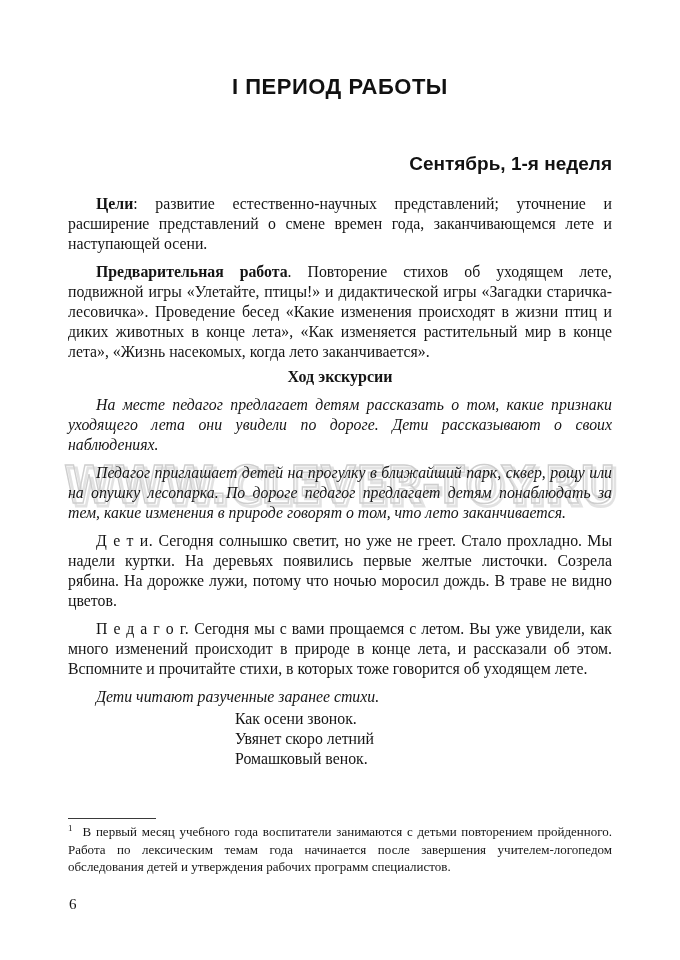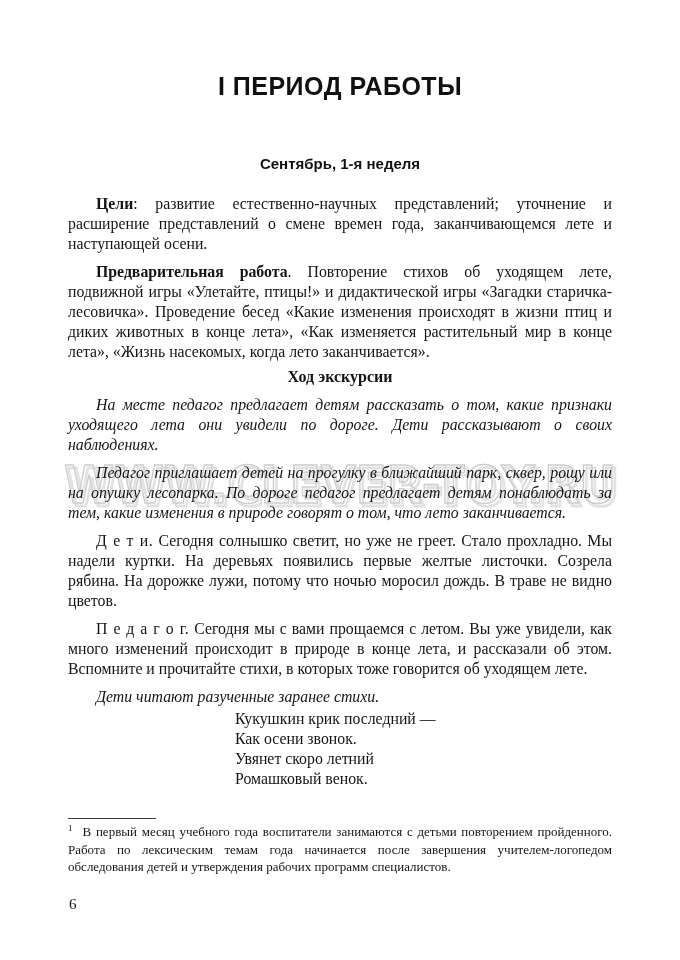--- a/index.html
+++ b/index.html
@@ -15,32 +15,32 @@
     overflow: hidden;
   }
   .content {
     position: relative;
     z-index: 1;
     padding: 71px 68px 0 68px;
   }
   .chapter-title {
     font-family: "Liberation Sans", sans-serif;
     font-weight: 700;
-    font-size: 25px;
+    font-size: 22px;
     line-height: 31px;
     text-align: center;
     letter-spacing: 0.5px;
     color: #111;
   }
   .week-subtitle {
     font-family: "Liberation Sans", sans-serif;
     font-weight: 700;
-    font-size: 15px;
+    font-size: 19px;
     line-height: 24px;
-    text-align: center;
+    text-align: right;
     margin-top: 50px;
     color: #111;
   }
   .lesson-heading {
     font-weight: 700;
     font-size: 15.5px;
     line-height: 21px;
     text-align: center;
     margin-top: 30px;
     letter-spacing: 0.3px;
@@ -136,21 +136,20 @@
 
     <p class="body-text italic">Педагог приглашает детей на прогулку в ближайший парк, сквер, рощу или на опушку лесопарка. По дороге педагог предлагает детям понаблюдать за тем, какие изменения в природе говорят о том, что лето заканчивается.</p>
 
     <p class="body-text"><span class="speaker">Д е т и.</span><span> Сегодня солнышко светит, но уже не греет. Стало прохладно. Мы надели куртки. На деревьях появились первые желтые листочки. Созрела рябина. На дорожке лужи, потому что ночью моросил дождь. В траве не видно цветов.</span></p>
 
     <p class="body-text"><span class="speaker">П е д а г о г.</span><span> Сегодня мы с вами прощаемся с летом. Вы уже увидели, как много изменений происходит в природе в конце лета, и рассказали об этом. Вспомните и прочитайте стихи, в которых тоже говорится об уходящем лете.</span></p>
 
     <p class="body-text italic">Дети читают разученные заранее стихи.</p>
 
     <div class="poem">
-      <div>Кукушкин крик последний —</div>
       <div>Как осени звонок.</div>
       <div>Увянет скоро летний</div>
       <div>Ромашковый венок.</div>
     </div>
 
   </div>
 
   <div class="footnote-block">
     <div class="footnote-rule"></div>
     <p class="footnote-text"><sup>1</sup><span>В первый месяц учебного года воспитатели занимаются с детьми повторением пройденного. Работа по лексическим темам года начинается после завершения учителем-логопедом обследования детей и утверждения рабочих программ специалистов.</span></p>

